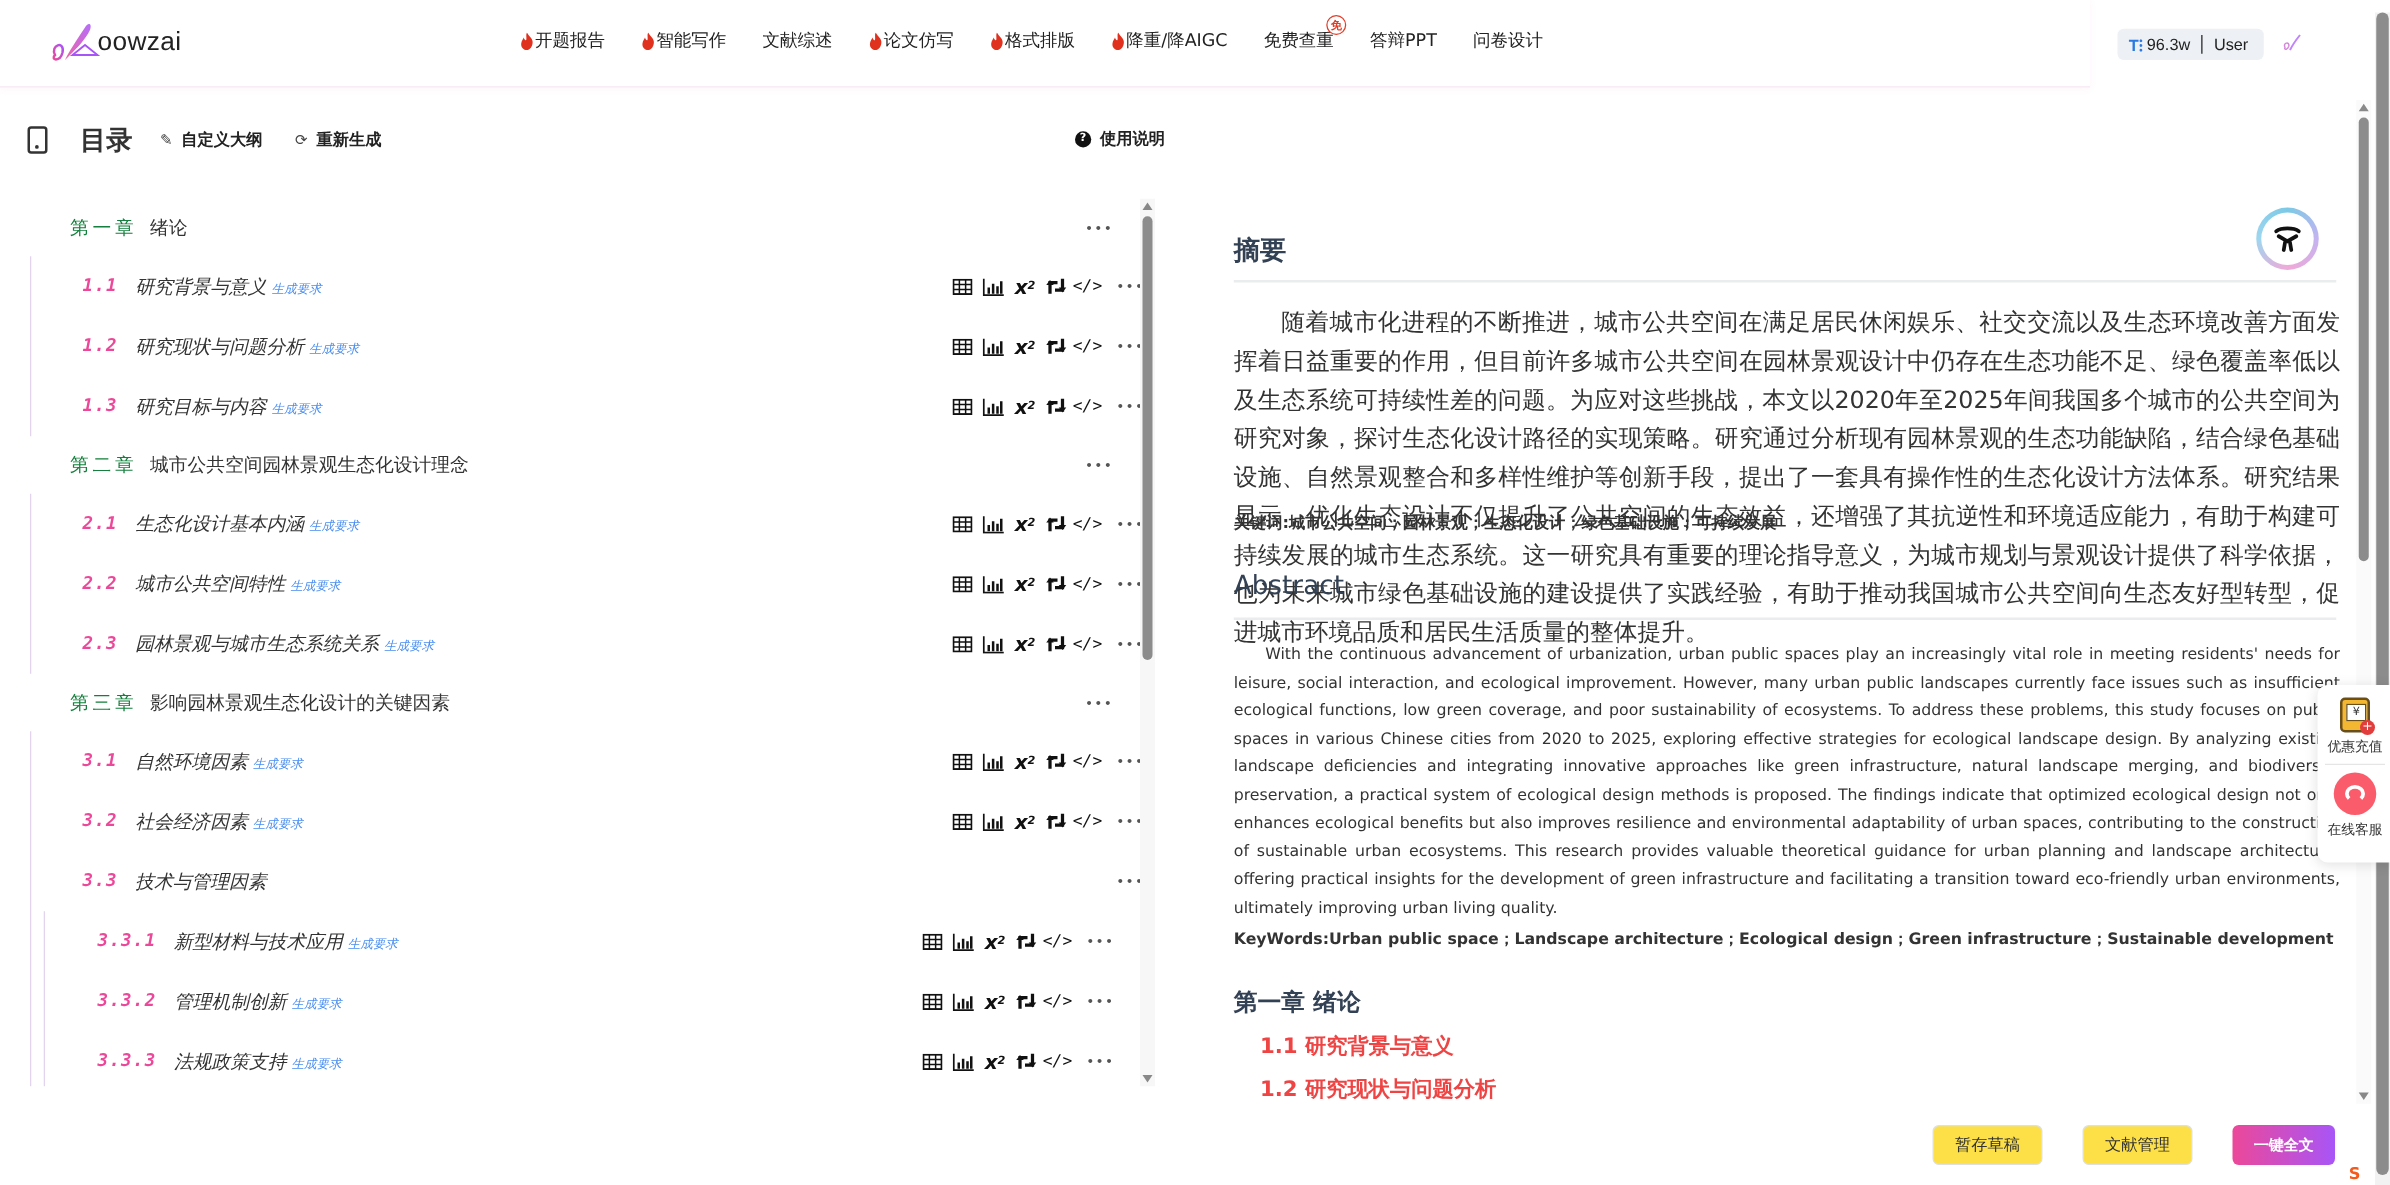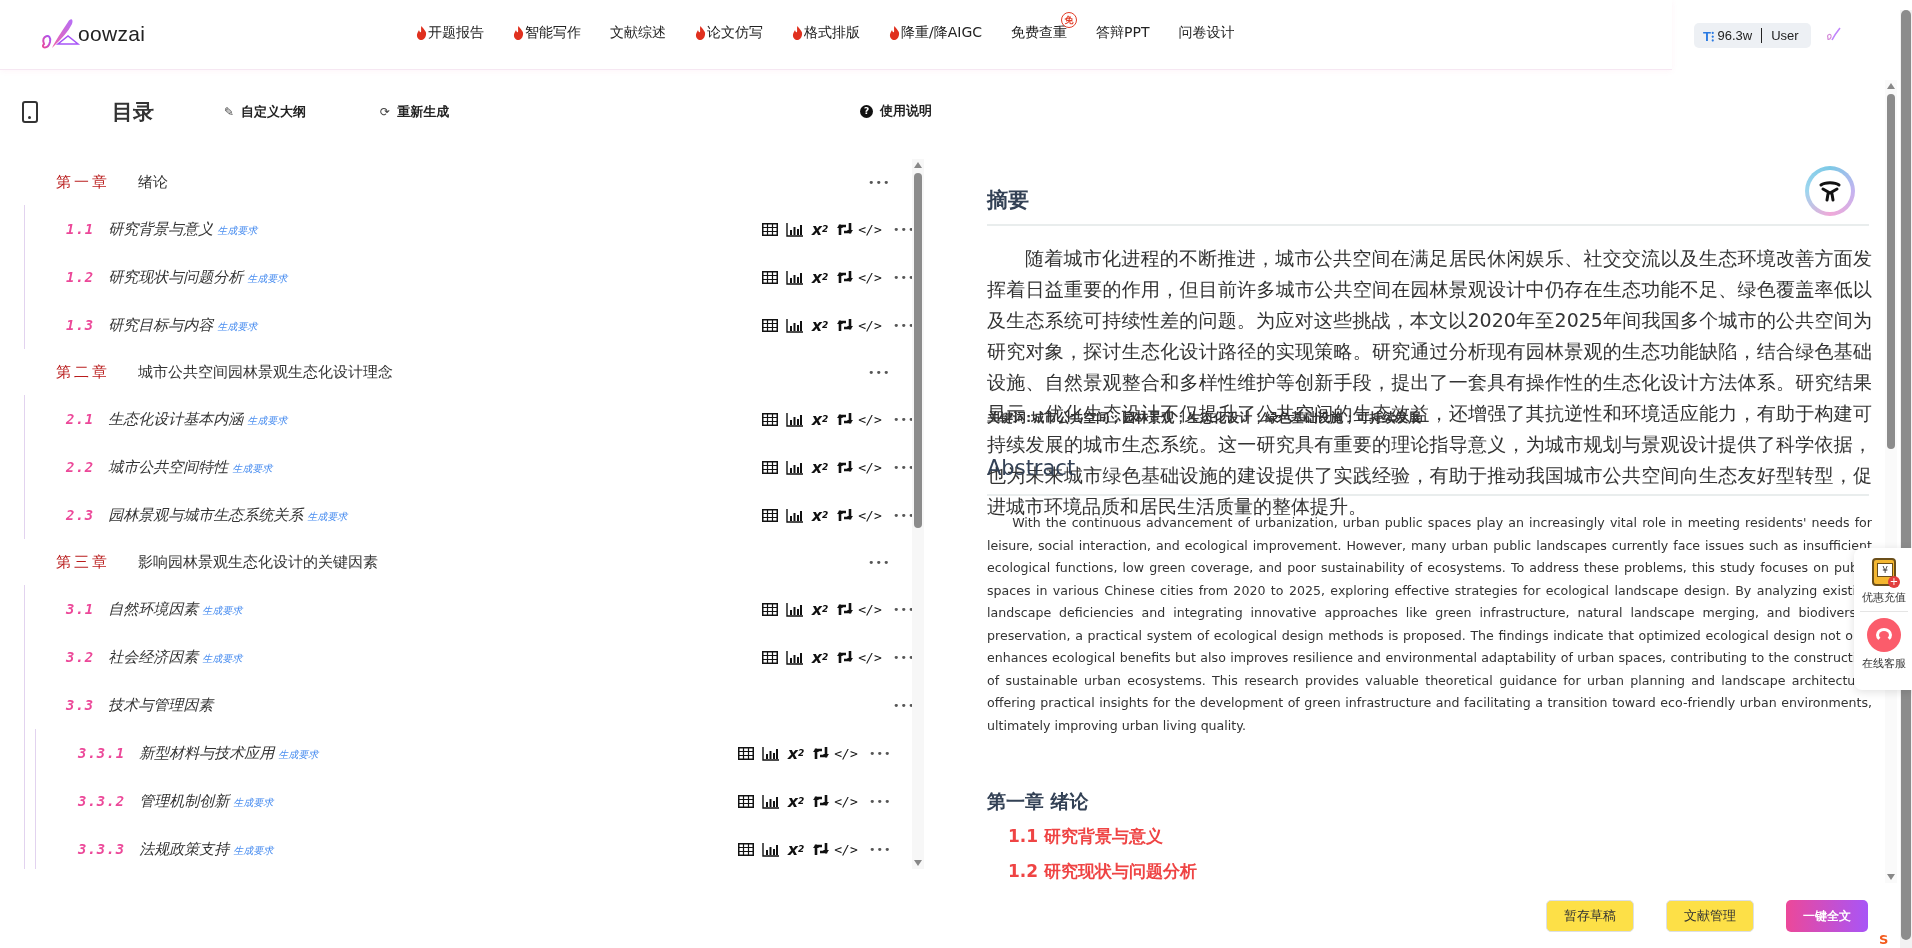--- a/index.html
+++ b/index.html
@@ -14,33 +14,33 @@
   .nav-item { font-size: 14px; color: #222; margin-right: 29px; display: flex; align-items: center; position: relative; white-space: nowrap; cursor: pointer; }
   .flame { width: 11px; height: 14px; margin-right: 1px; display: inline-block; }
   .free-badge { position: absolute; right: -10px; top: -12px; width: 16px; height: 16px; border-radius: 50%; border: 1.5px solid #e23d28; color: #e23d28; font-size: 9px; font-weight: bold; display: flex; align-items: center; justify-content: center; background: #fff; }
   .user-pill { position: absolute; left: 1694px; top: 23px; height: 25px; padding: 0 12px 0 9px; background: #edf0f4; border-radius: 5px; display: flex; align-items: center; font-size: 13px; color: #222; font-family: "Liberation Sans", sans-serif; }
   .user-pill .t-icon { color: #2a7ae2; font-weight: bold; font-size: 13px; margin-right: 3px; }
   .user-pill .sep { width: 1px; height: 15px; background: #222; margin: 0 9px; }
   .user-avatar { position: absolute; left: 1825px; top: 25px; width: 18px; height: 18px; }
 
   
   .left { position: absolute; left: 0; top: 71px; width: 948px; height: 877px; }
-  .outline-header { position: absolute; left: 22px; top: 26px; width: 910px; height: 30px; display: flex; align-items: center; gap: 48px; }
+  .outline-header { position: absolute; left: 22px; top: 26px; width: 910px; height: 30px; display: flex; align-items: center; }
   .phone-icon { width: 16px; height: 22px; border: 2px solid #333; border-radius: 3px; position: relative; margin-right: 26px; }
   .phone-icon::after { content: ""; position: absolute; left: 4px; bottom: 2px; width: 3px; height: 3px; background: #333; border-radius: 50%; }
   .outline-title { font-size: 21px; font-weight: bold; color: #333; margin-right: 22px; }
   .hdr-btn { display: flex; align-items: center; font-size: 13px; color: #222; font-weight: bold; margin-right: 26px; cursor: pointer; }
   .hdr-btn .ico { font-size: 12px; color: #444; margin-right: 7px; font-weight: normal; }
   .help { position: absolute; right: 0; top: 5px; display: flex; align-items: center; font-size: 13px; font-weight: bold; color: #222; cursor: pointer; }
   .help .q { width: 13px; height: 13px; border-radius: 50%; background: #111; color: #fff; font-size: 9px; display: flex; align-items: center; justify-content: center; margin-right: 7px; }
 
   .outline-scroll { position: absolute; left: 0; top: 88px; width: 920px; height: 710px; overflow: hidden; }
   .chapter { position: relative; }
   .ch-row { height: 46px; display: flex; align-items: center; padding-left: 56px; position: relative; }
-  .ch-num { color: #b91c1c; font-size: 15px; letter-spacing: 3px; margin-right: 28px; }
+  .ch-num { color: #15803d; font-size: 15px; letter-spacing: 3px; margin-right: 10px; }
   .ch-title { font-size: 15px; color: #333; }
   .sec-group { position: relative; margin-left: 24px; border-left: 1px solid #e2d3ef; font-style: italic; }
   .sub-group { position: relative; margin-left: 10px; border-left: 1px solid #e2d3ef; }
   .sec-row { height: 48px; display: flex; align-items: center; padding-left: 41px; position: relative; }
   .sub-group .sec-row { padding-left: 42px; text-align: center; }
   .sec-num { color: #ec4899; font-family: "DejaVu Sans Mono", "Liberation Mono", monospace; font-weight: bold; font-size: 14px; letter-spacing: 1px; margin-right: 14px; }
   .sec-title { font-size: 15px; color: #333; }
   .gen-link { font-size: 10px; color: #4a8ef0; margin-left: 4px; margin-top: 3px; cursor: pointer; }
   .row-tools { position: absolute; left: 735px; top: 0; height: 100%; display: flex; align-items: center; }
   .sub-group .row-tools { left: 700px; }
@@ -612,20 +612,21 @@
   </div>
 
   <div class="h-section" style="top:115px;">摘要</div>
   <div class="h-rule" style="top:153px;"></div>
   <div class="para" style="top:172px;">随着城市化进程的不断推进，城市公共空间在满足居民休闲娱乐、社交交流以及生态环境改善方面发挥着日益重要的作用，但目前许多城市公共空间在园林景观设计中仍存在生态功能不足、绿色覆盖率低以及生态系统可持续性差的问题。为应对这些挑战，本文以2020年至2025年间我国多个城市的公共空间为研究对象，探讨生态化设计路径的实现策略。研究通过分析现有园林景观的生态功能缺陷，结合绿色基础设施、自然景观整合和多样性维护等创新手段，提出了一套具有操作性的生态化设计方法体系。研究结果显示，优化生态设计不仅提升了公共空间的生态效益，还增强了其抗逆性和环境适应能力，有助于构建可持续发展的城市生态系统。这一研究具有重要的理论指导意义，为城市规划与景观设计提供了科学依据，也为未来城市绿色基础设施的建设提供了实践经验，有助于推动我国城市公共空间向生态友好型转型，促进城市环境品质和居民生活质量的整体提升。</div>
   <div class="kw" style="top:338px;">关键词:城市公共空间；园林景观；生态化设计；绿色基础设施；可持续发展</div>
 
   <div class="h-section en" style="top:385px;">Abstract</div>
   <div class="h-rule" style="top:423px;"></div>
   <div class="para en" style="top:441px;">With the continuous advancement of urbanization, urban public spaces play an increasingly vital role in meeting residents' needs for leisure, social interaction, and ecological improvement. However, many urban public landscapes currently face issues such as insufficient ecological functions, low green coverage, and poor sustainability of ecosystems. To address these problems, this study focuses on public spaces in various Chinese cities from 2020 to 2025, exploring effective strategies for ecological landscape design. By analyzing existing landscape deficiencies and integrating innovative approaches like green infrastructure, natural landscape merging, and biodiversity preservation, a practical system of ecological design methods is proposed. The findings indicate that optimized ecological design not only enhances ecological benefits but also improves resilience and environmental adaptability of urban spaces, contributing to the construction of sustainable urban ecosystems. This research provides valuable theoretical guidance for urban planning and landscape architecture, offering practical insights for the development of green infrastructure and facilitating a transition toward eco-friendly urban environments, ultimately improving urban living quality.</div>
+  <div class="kw" style="top:672px; font-family:'DejaVu Sans',sans-serif; font-size:12.6px;">KeyWords:Urban public space；Landscape architecture；Ecological design；Green infrastructure；Sustainable development</div>
 
   <div class="toc-h1" style="top:718px;">第一章 绪论</div>
   <div class="toc-h2" style="top:754px;">1.1 研究背景与意义</div>
   <div class="toc-h2" style="top:789px;">1.2 研究现状与问题分析</div>
 </div>
 
 <div class="right-scrollbar">
   <div class="arr-up"></div>
   <div class="thumb"></div>
   <div class="arr-dn"></div>

